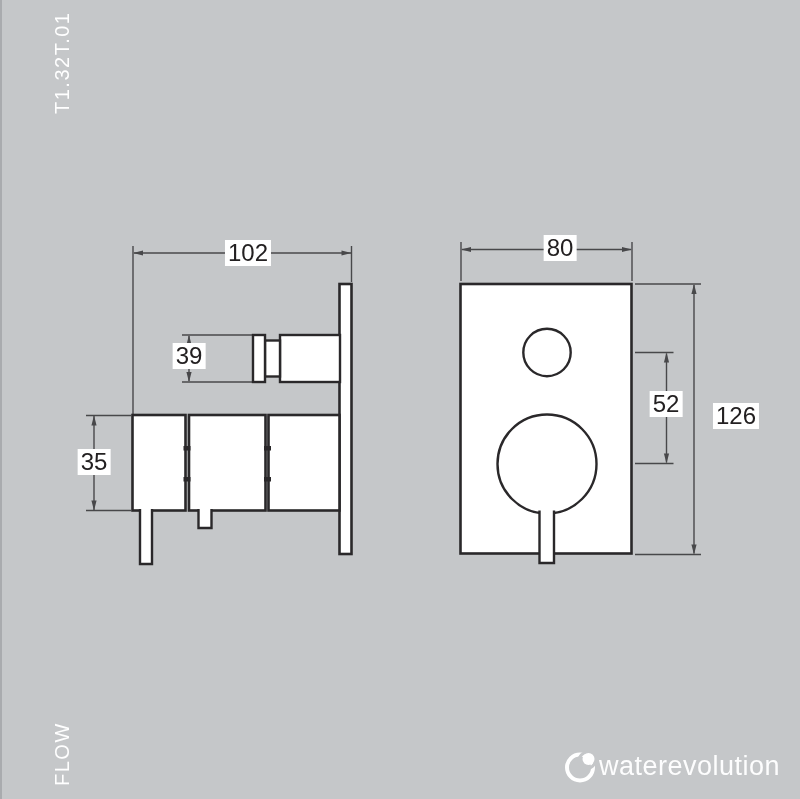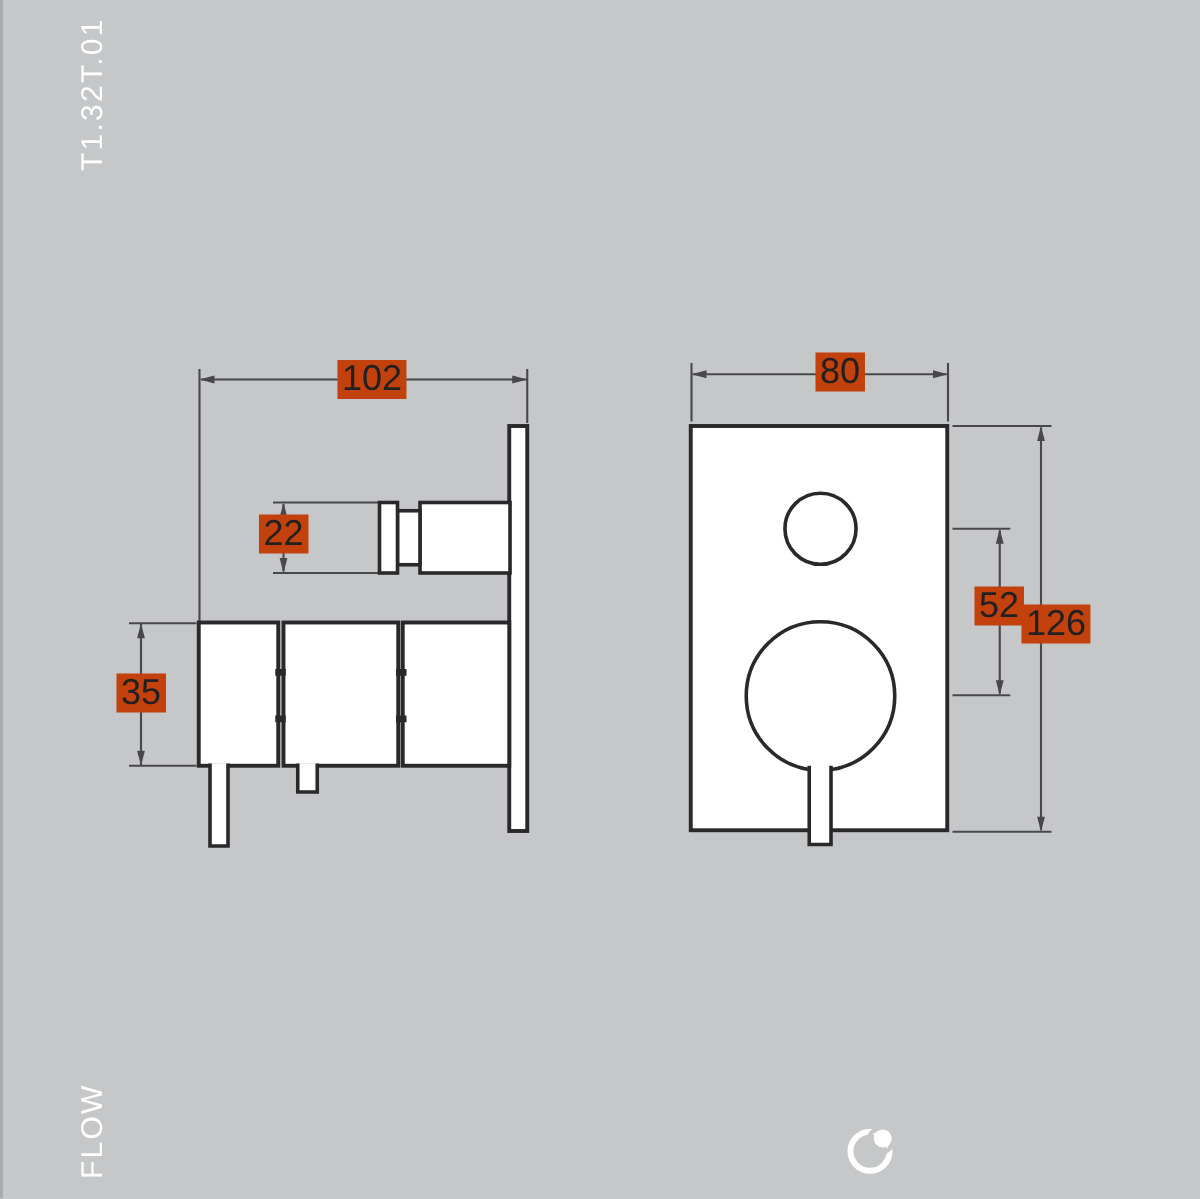--- a/index.html
+++ b/index.html
@@ -13,21 +13,21 @@
   .edge-strip{position:absolute;left:0;top:0;width:2px;height:799px;background:#a9abae;}
   svg.drawing{position:absolute;left:0;top:0;}
   svg .shape{fill:#ffffff;stroke:#2a282a;stroke-width:2.6;}
   svg .shape-thin{fill:#ffffff;stroke:#2a282a;stroke-width:2.4;}
   svg .open-shape{fill:#ffffff;stroke:#2a282a;stroke-width:2.4;}
   svg .thin{stroke:#48484a;stroke-width:1.4;fill:none;}
   svg .arrow{fill:#48484a;stroke:none;}
   svg .tick{fill:#2a282a;stroke:none;}
   .dim-label{
     position:absolute;transform:translate(-50%,-50%);
-    background:#c2410c;color:#232021;
+    background:#ffffff;color:#232021;
     font-size:24px;line-height:1;padding:1px 3px;white-space:nowrap;
   }
   .vlabel{
     position:absolute;
     writing-mode:vertical-rl;transform:rotate(180deg);
     color:#ffffff;font-size:20px;letter-spacing:1.5px;line-height:1;
   }
   .logo-icon{position:absolute;left:563px;top:750px;}
   .wordmark{
     position:absolute;left:599px;top:752px;
@@ -106,28 +106,29 @@
 
       <circle class="shape-thin" cx="547" cy="352.5" r="23.7"></circle>
 
       <circle class="shape-thin" cx="547" cy="464" r="49.5"></circle>
 
       <path class="open-shape" d="M539.5 510.5 V563 H554 V510.5"></path>
     </g>
   </svg>
 
   <div class="dim-label" style="left:248px;top:253px;">102</div>
-  <div class="dim-label" style="left:189px;top:356px;">22</div>
+  <div class="dim-label" style="left:189px;top:356px;">39</div>
   <div class="dim-label" style="left:94px;top:462px;">35</div>
   <div class="dim-label" style="left:550px;top:248px;margin-left:10px;">80</div>
   <div class="dim-label" style="left:666px;top:404px;text-align:right;">52</div>
-  <div class="dim-label" style="left:704px;top:416px;">126</div>
+  <div class="dim-label" style="left:736px;top:416px;">126</div>
 
   <div class="vlabel" style="left:52px;top:14px;height:100px;">T1.32T.01</div>
   <div class="vlabel" style="left:52px;top:720px;height:66px;">FLOW</div>
 
   <svg class="logo-icon" width="35" height="35" viewBox="0 0 35 35">
     <circle cx="17" cy="17.5" r="13" fill="none" stroke="#ffffff" stroke-width="4"></circle>
     <circle cx="24" cy="10.5" r="8" fill="none" stroke="#c5c7c9" stroke-width="3"></circle>
     <circle cx="25.5" cy="9" r="6" fill="#ffffff"></circle>
   </svg>
+  <div class="wordmark">waterevolution</div>
 
 </div>
 
 </body></html>

